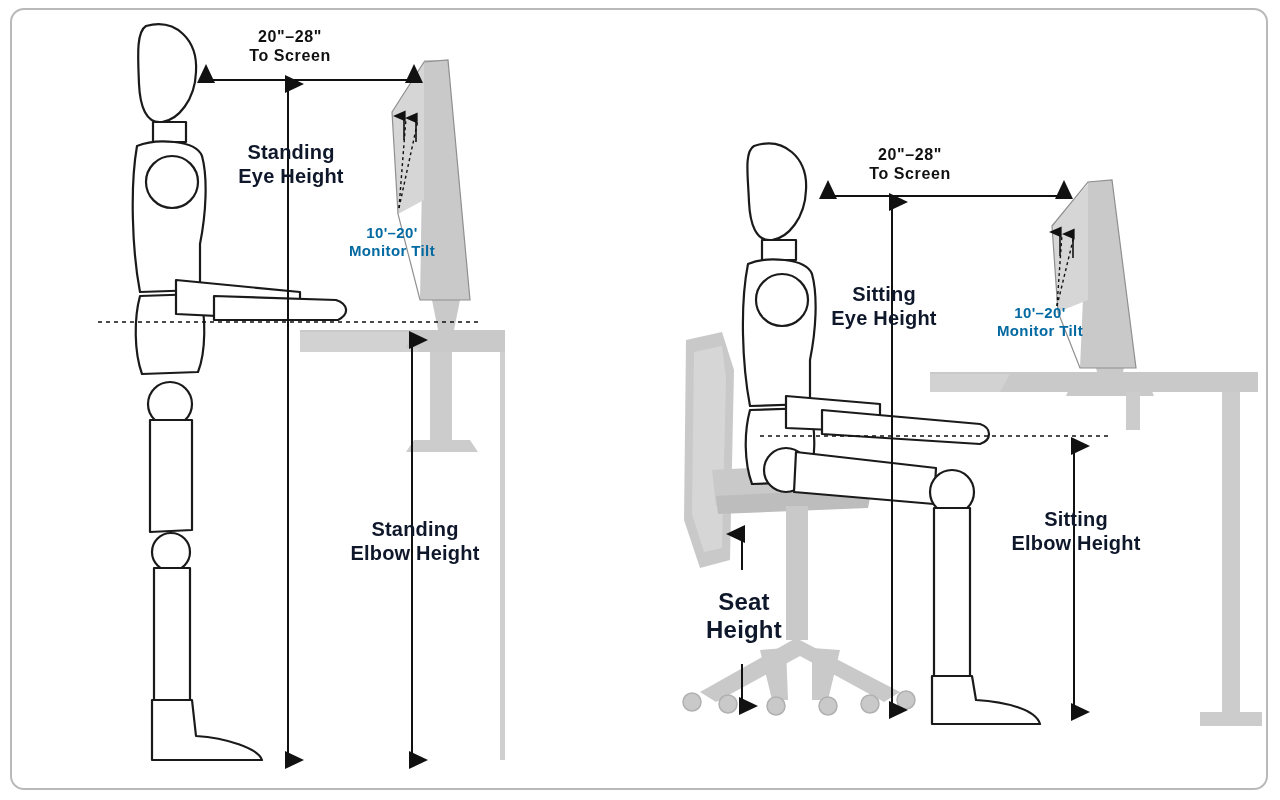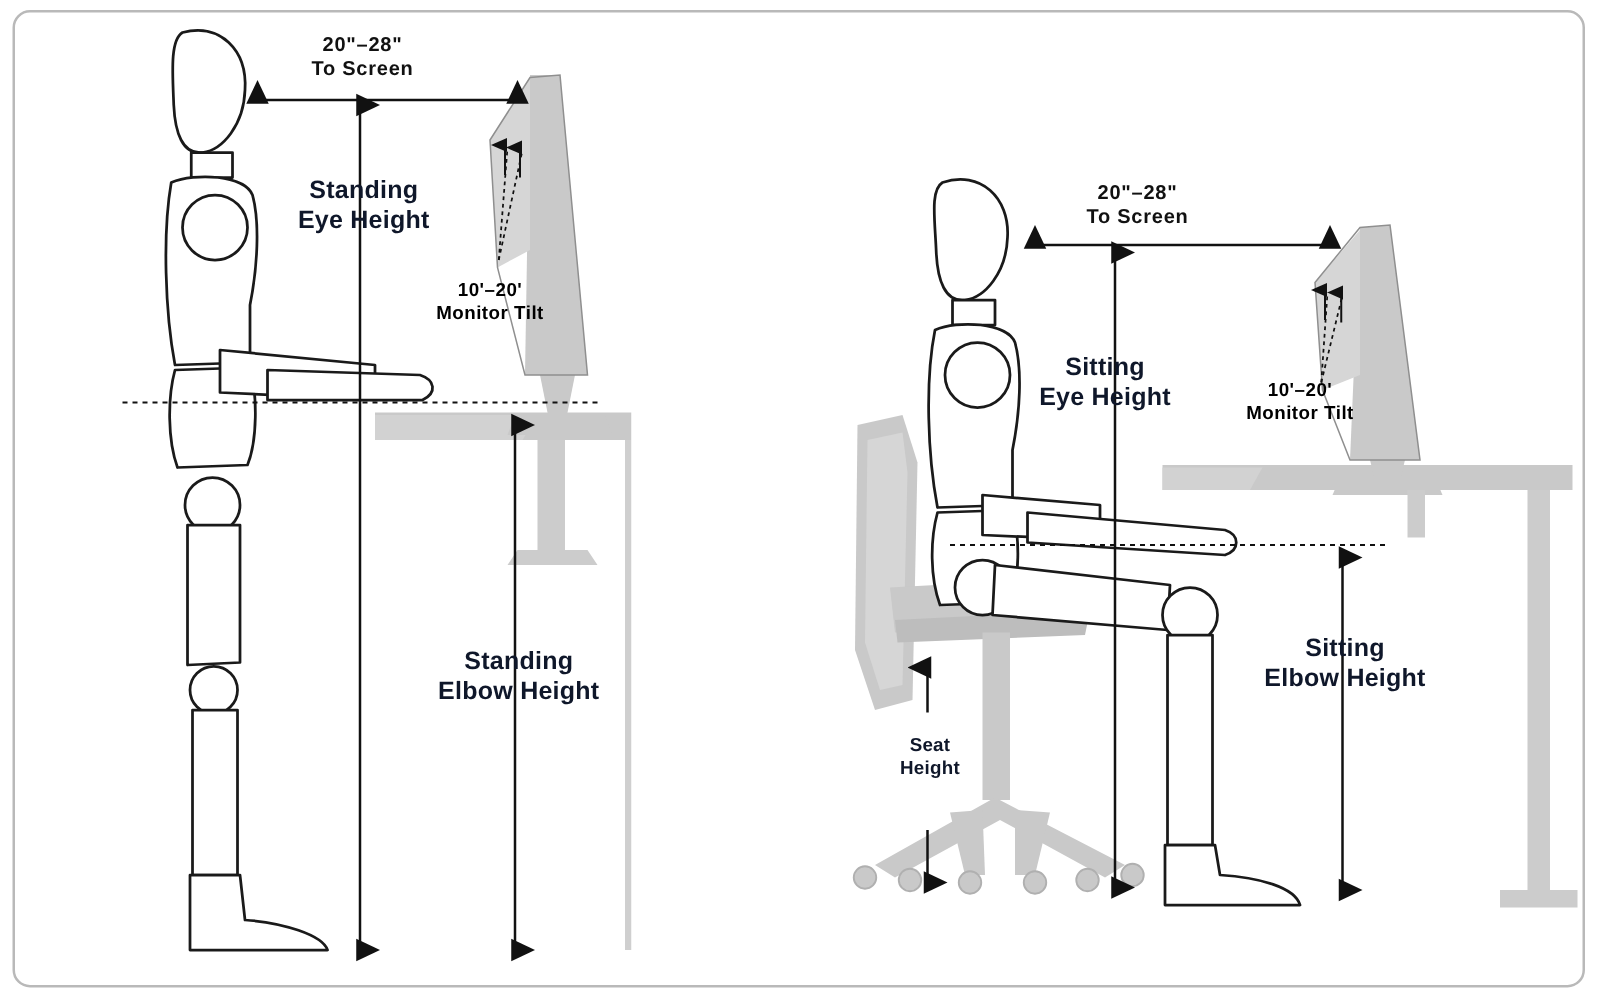--- a/index.html
+++ b/index.html
@@ -45,35 +45,35 @@
     line-height: 1.18;
     white-space: pre-line;
     letter-spacing: 0.2px;
   }
   .label.dim {
     color: #111111;
     font-weight: bold;
     letter-spacing: 0.6px;
   }
   .label.small {
-    color: #000000;
+    color: #0369a1;
     font-weight: bold;
     font-size: 15px;
     letter-spacing: 0.4px;
   }
   
   #lbl-standing-to-screen { left: 206px; top: 28px; width: 168px; font-size: 16px; }
   #lbl-standing-eye       { left: 206px; top: 141px; width: 170px; font-size: 20px; }
   #lbl-standing-tilt      { left: 318px; top: 224px; width: 148px; }
   #lbl-standing-elbow     { left: 330px; top: 518px; width: 170px; font-size: 20px; }
   #lbl-sitting-to-screen  { left: 826px; top: 146px; width: 168px; font-size: 16px; }
   #lbl-sitting-eye        { left: 800px; top: 283px; width: 168px; font-size: 20px; }
   #lbl-sitting-tilt       { left: 966px; top: 304px; width: 148px; }
   #lbl-sitting-elbow      { left: 986px; top: 508px; width: 180px; font-size: 20px; }
-  #lbl-seat-height        { left: 686px; top: 588px; width: 116px; font-size: 15px; }
+  #lbl-seat-height        { left: 686px; top: 588px; width: 116px; font-size: 24px; }
 </style>
 </head>
 <body>
 
 <div id="stage">
 
   <div class="frame"></div>
 
   <svg class="diagram" viewBox="0 0 1280 800">
     <defs>

